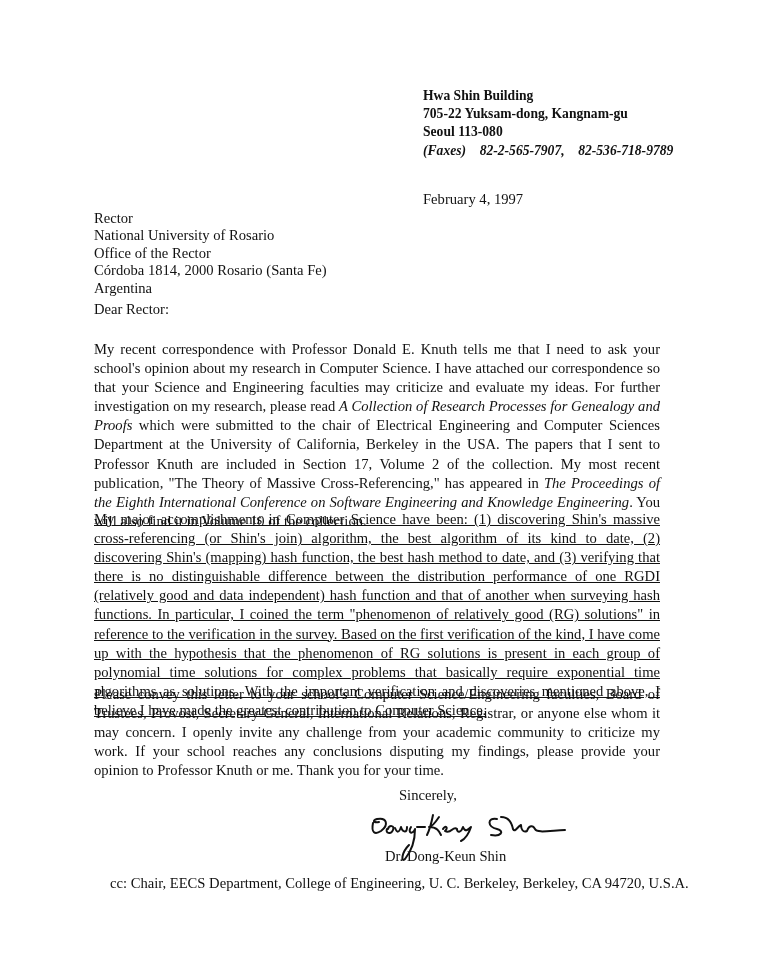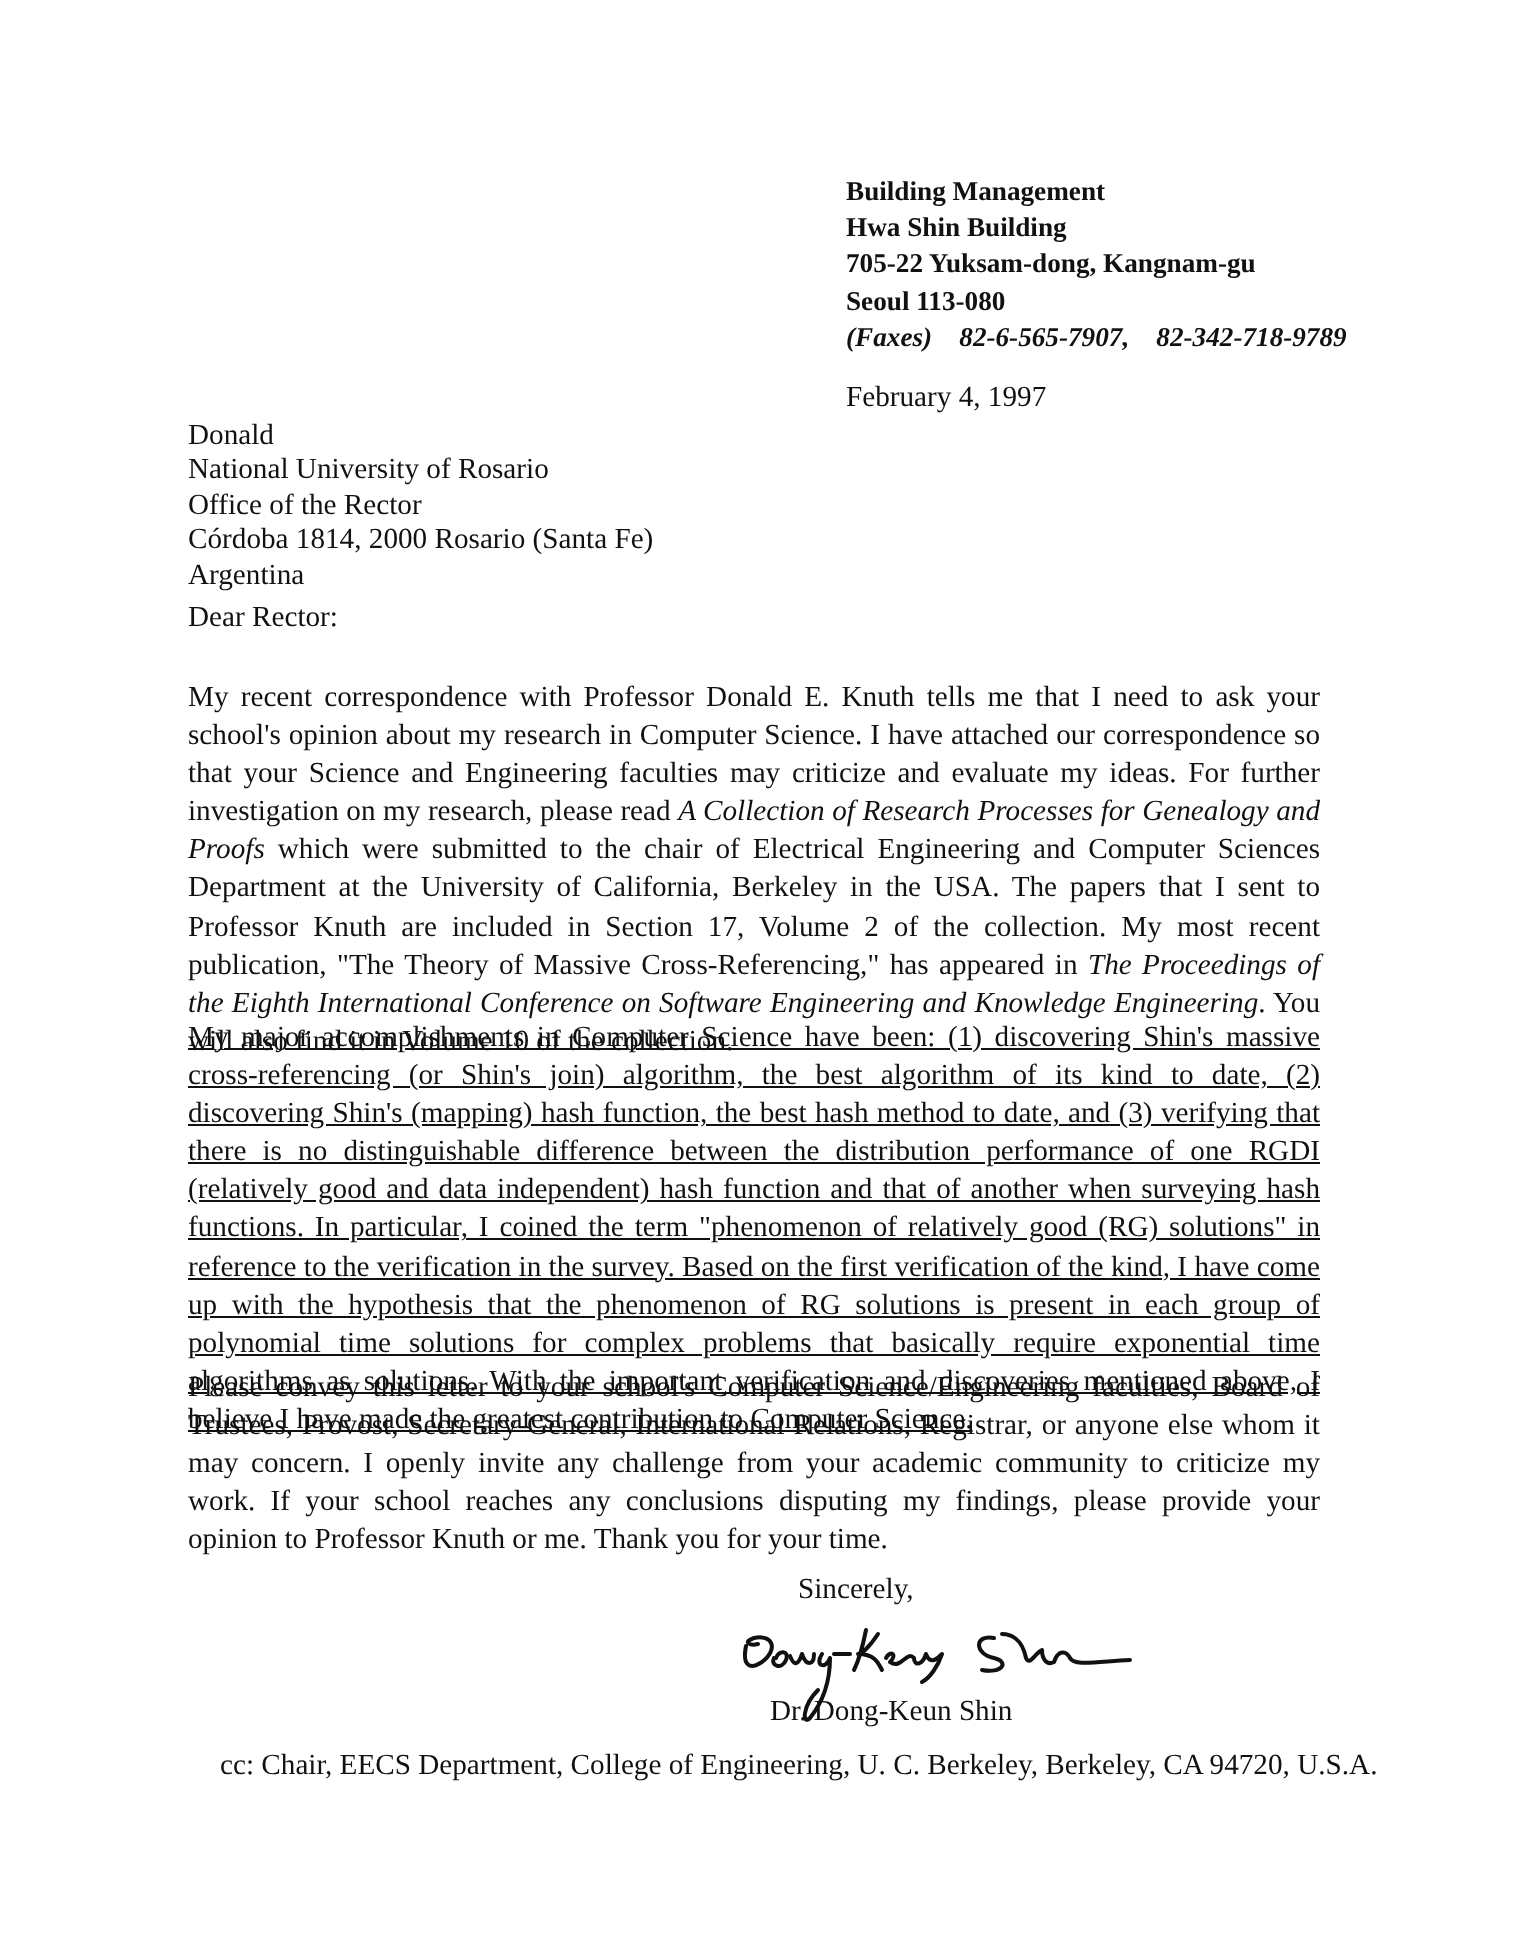--- a/index.html
+++ b/index.html
@@ -27,31 +27,30 @@
   .para i { font-style: italic; }
   .closing { position: absolute; left: 399px; top: 787px; text-align: right; }
   .signature { position: absolute; left: 365px; top: 805px; width: 210px; height: 60px; }
   .signer { position: absolute; left: 367px; top: 848px; margin-left: 18px; }
   .cc { position: absolute; left: 110px; top: 875px; }
 </style>
 </head>
 <body>
 
 <div class="letterhead">
-  <div>Building Management</div>
   <div>Hwa Shin Building</div>
   <div>705-22 Yuksam-dong, Kangnam-gu</div>
   <div>Seoul 113-080</div>
-  <div class="fax"><span>(Faxes)</span>    <span>82-6-565-7907,    82-342-718-9789</span></div>
+  <div class="fax"><span>(Faxes)</span>    <span>82-2-565-7907,    82-536-718-9789</span></div>
 </div>
 
 <div class="date">February 4, 1997</div>
 
 <div class="recipient">
-  <div>Donald</div>
+  <div>Rector</div>
   <div>National University of Rosario</div>
   <div>Office of the Rector</div>
   <div>Córdoba 1814, 2000 Rosario (Santa Fe)</div>
   <div>Argentina</div>
 </div>
 
 <div class="salutation">Dear Rector:</div>
 
 <div class="para" id="p1"><span>My recent correspondence with Professor Donald E. Knuth tells me that I need to ask your school's opinion about my research in Computer Science.  I have attached our correspondence so that your Science and Engineering faculties may criticize and evaluate my ideas.  For further investigation on my research, please read </span><i>A Collection of Research Processes for Genealogy and Proofs</i><span> which were submitted to the chair of Electrical Engineering and Computer Sciences Department at the University of California, Berkeley in the USA.  The papers that I sent to Professor Knuth are included in Section 17, Volume 2 of the collection.  My most recent publication, "The Theory of Massive Cross-Referencing," has appeared in </span><i>The Proceedings of the Eighth International Conference on Software Engineering and Knowledge Engineering</i><span>.  You will also find it in Volume 10 of the collection.</span></div>
 

